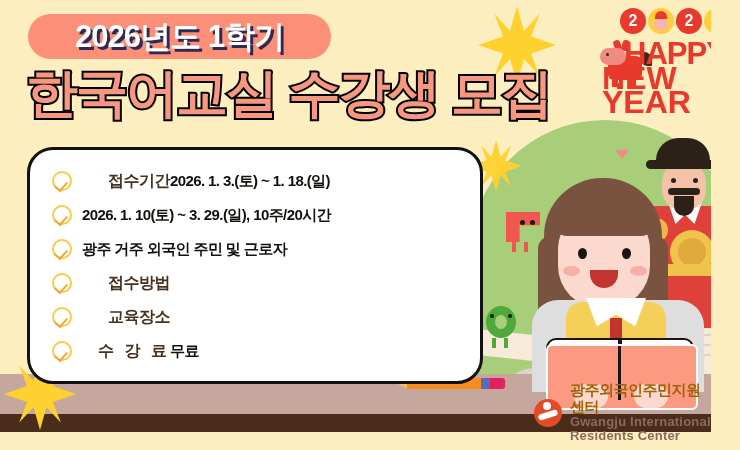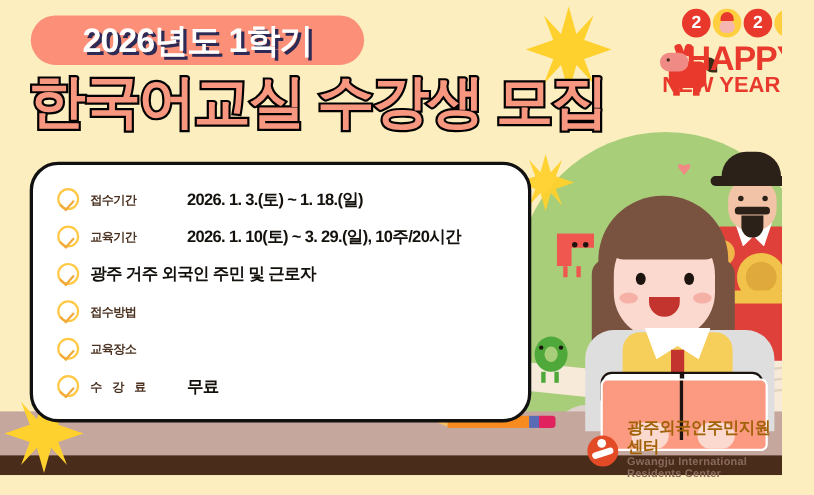--- a/index.html
+++ b/index.html
@@ -82,21 +82,21 @@
   }
   .horseFace::after{
     content:"";position:absolute;left:7px;top:3px;width:12px;height:8px;
     background:#e8392c;border-radius:6px 6px 0 0;
   }
   .hnyText1{
     position:absolute;left:28px;top:30px;font-size:31px;font-weight:bold;
     color:#e8392c;letter-spacing:-1px;line-height:31px;
   }
   .hnyText2{
-    position:absolute;left:6px;top:58px;font-size:20px;font-weight:bold;
+    position:absolute;left:6px;top:58px;font-size:32px;font-weight:bold;
     color:#e8392c;letter-spacing:0px;line-height:24px;
   }
   
   .horse{position:absolute;left:4px;top:28px;width:54px;height:50px;}
   .horse .body{position:absolute;left:8px;top:20px;width:34px;height:24px;background:#e8392c;border-radius:6px;}
   .horse .head{position:absolute;left:0px;top:12px;width:26px;height:17px;background:#f08a84;border-radius:9px;}
   .horse .ear{position:absolute;left:14px;top:4px;width:7px;height:11px;background:#e8392c;border-radius:3px;transform:rotate(-20deg);}
   .horse .ear2{position:absolute;left:22px;top:4px;width:7px;height:11px;background:#e8392c;border-radius:3px;transform:rotate(15deg);}
   .horse .leg{position:absolute;top:42px;width:6px;height:9px;background:#e8392c;}
   .horse .l1{left:12px;} .horse .l2{left:30px;}
@@ -114,22 +114,23 @@
     width:20px;height:20px;border-radius:50%;
     border:2.5px solid #ffc845;box-sizing:border-box;
     position:relative;flex:0 0 auto;margin-right:10px;
   }
   .chk::after{
     content:"";position:absolute;left:3px;top:6px;width:6px;height:10px;
     border-right:2.5px solid #f0a93a;border-bottom:2.5px solid #f0a93a;
     transform:rotate(42deg);
   }
   .rlabel{
-    width:88px;flex:0 0 auto;font-size:11px;font-weight:bold;color:#4a3120;
+    width:88px;flex:0 0 auto;font-size:16px;font-weight:bold;color:#4a3120;
     letter-spacing:-0.5px;
+    text-align:right;
   }
   .rlabel.spaced{letter-spacing:3px;}
   .rvalue{
     font-size:15px;font-weight:bold;color:#14110d;letter-spacing:-0.6px;
     white-space:nowrap;
   }
 
   
   .pencil{position:absolute;left:395px;top:378px;width:110px;height:11px;}
   .pencil .tip{
@@ -212,21 +213,21 @@
   .paperLine{position:absolute;left:608px;width:120px;height:2px;background:#e3d3bd;transform:skewY(-6deg);}
   .paperLeft{position:absolute;left:470px;top:332px;width:70px;height:26px;background:#f7ead9;transform:skewY(6deg);}
 
   
   .logoWrap{position:absolute;left:534px;top:382px;display:flex;align-items:center;gap:8px;}
   .logoMark{width:28px;height:28px;border-radius:50%;background:#e24b26;position:relative;flex:0 0 auto;}
   .logoMark::before{content:"";position:absolute;left:9px;top:3px;width:8px;height:8px;background:#fff;border-radius:50%;}
   .logoMark::after{content:"";position:absolute;left:4px;top:13px;width:20px;height:6px;background:#fff;border-radius:3px;transform:rotate(-18deg);}
   .logoTexts{display:flex;flex-direction:column;line-height:1.1;}
   .logoKo{font-size:15px;font-weight:bold;color:#a16207;letter-spacing:-0.5px;}
-  .logoEn{font-size:10px;font-weight:bold;color:#8a6a5c;letter-spacing:0.2px;}
+  .logoEn{font-size:13px;font-weight:bold;color:#8a6a5c;letter-spacing:0.2px;}
 </style>
 </head>
 <body>
 
 <div id="poster">
 
   <div class="greenArch"></div>
   <div class="paperLeft"></div>
   <div class="deskBlob"></div>
   <div class="paperDesk"></div>
@@ -337,21 +338,20 @@
   <div class="card">
 
     <div class="row">
       <div class="chk"></div>
       <div class="rlabel">접수기간</div>
       <div class="rvalue">2026. 1. 3.(토) ~ 1. 18.(일)</div>
     </div>
 
     <div class="row">
       <div class="chk"></div>
-      <div class="rlabel">교육기간</div>
       <div class="rvalue">2026. 1. 10(토) ~ 3. 29.(일), 10주/20시간</div>
     </div>
 
     <div class="row">
       <div class="chk"></div>
       <div class="rvalue">광주 거주 외국인 주민 및 근로자</div>
     </div>
 
     <div class="row">
       <div class="chk"></div>

